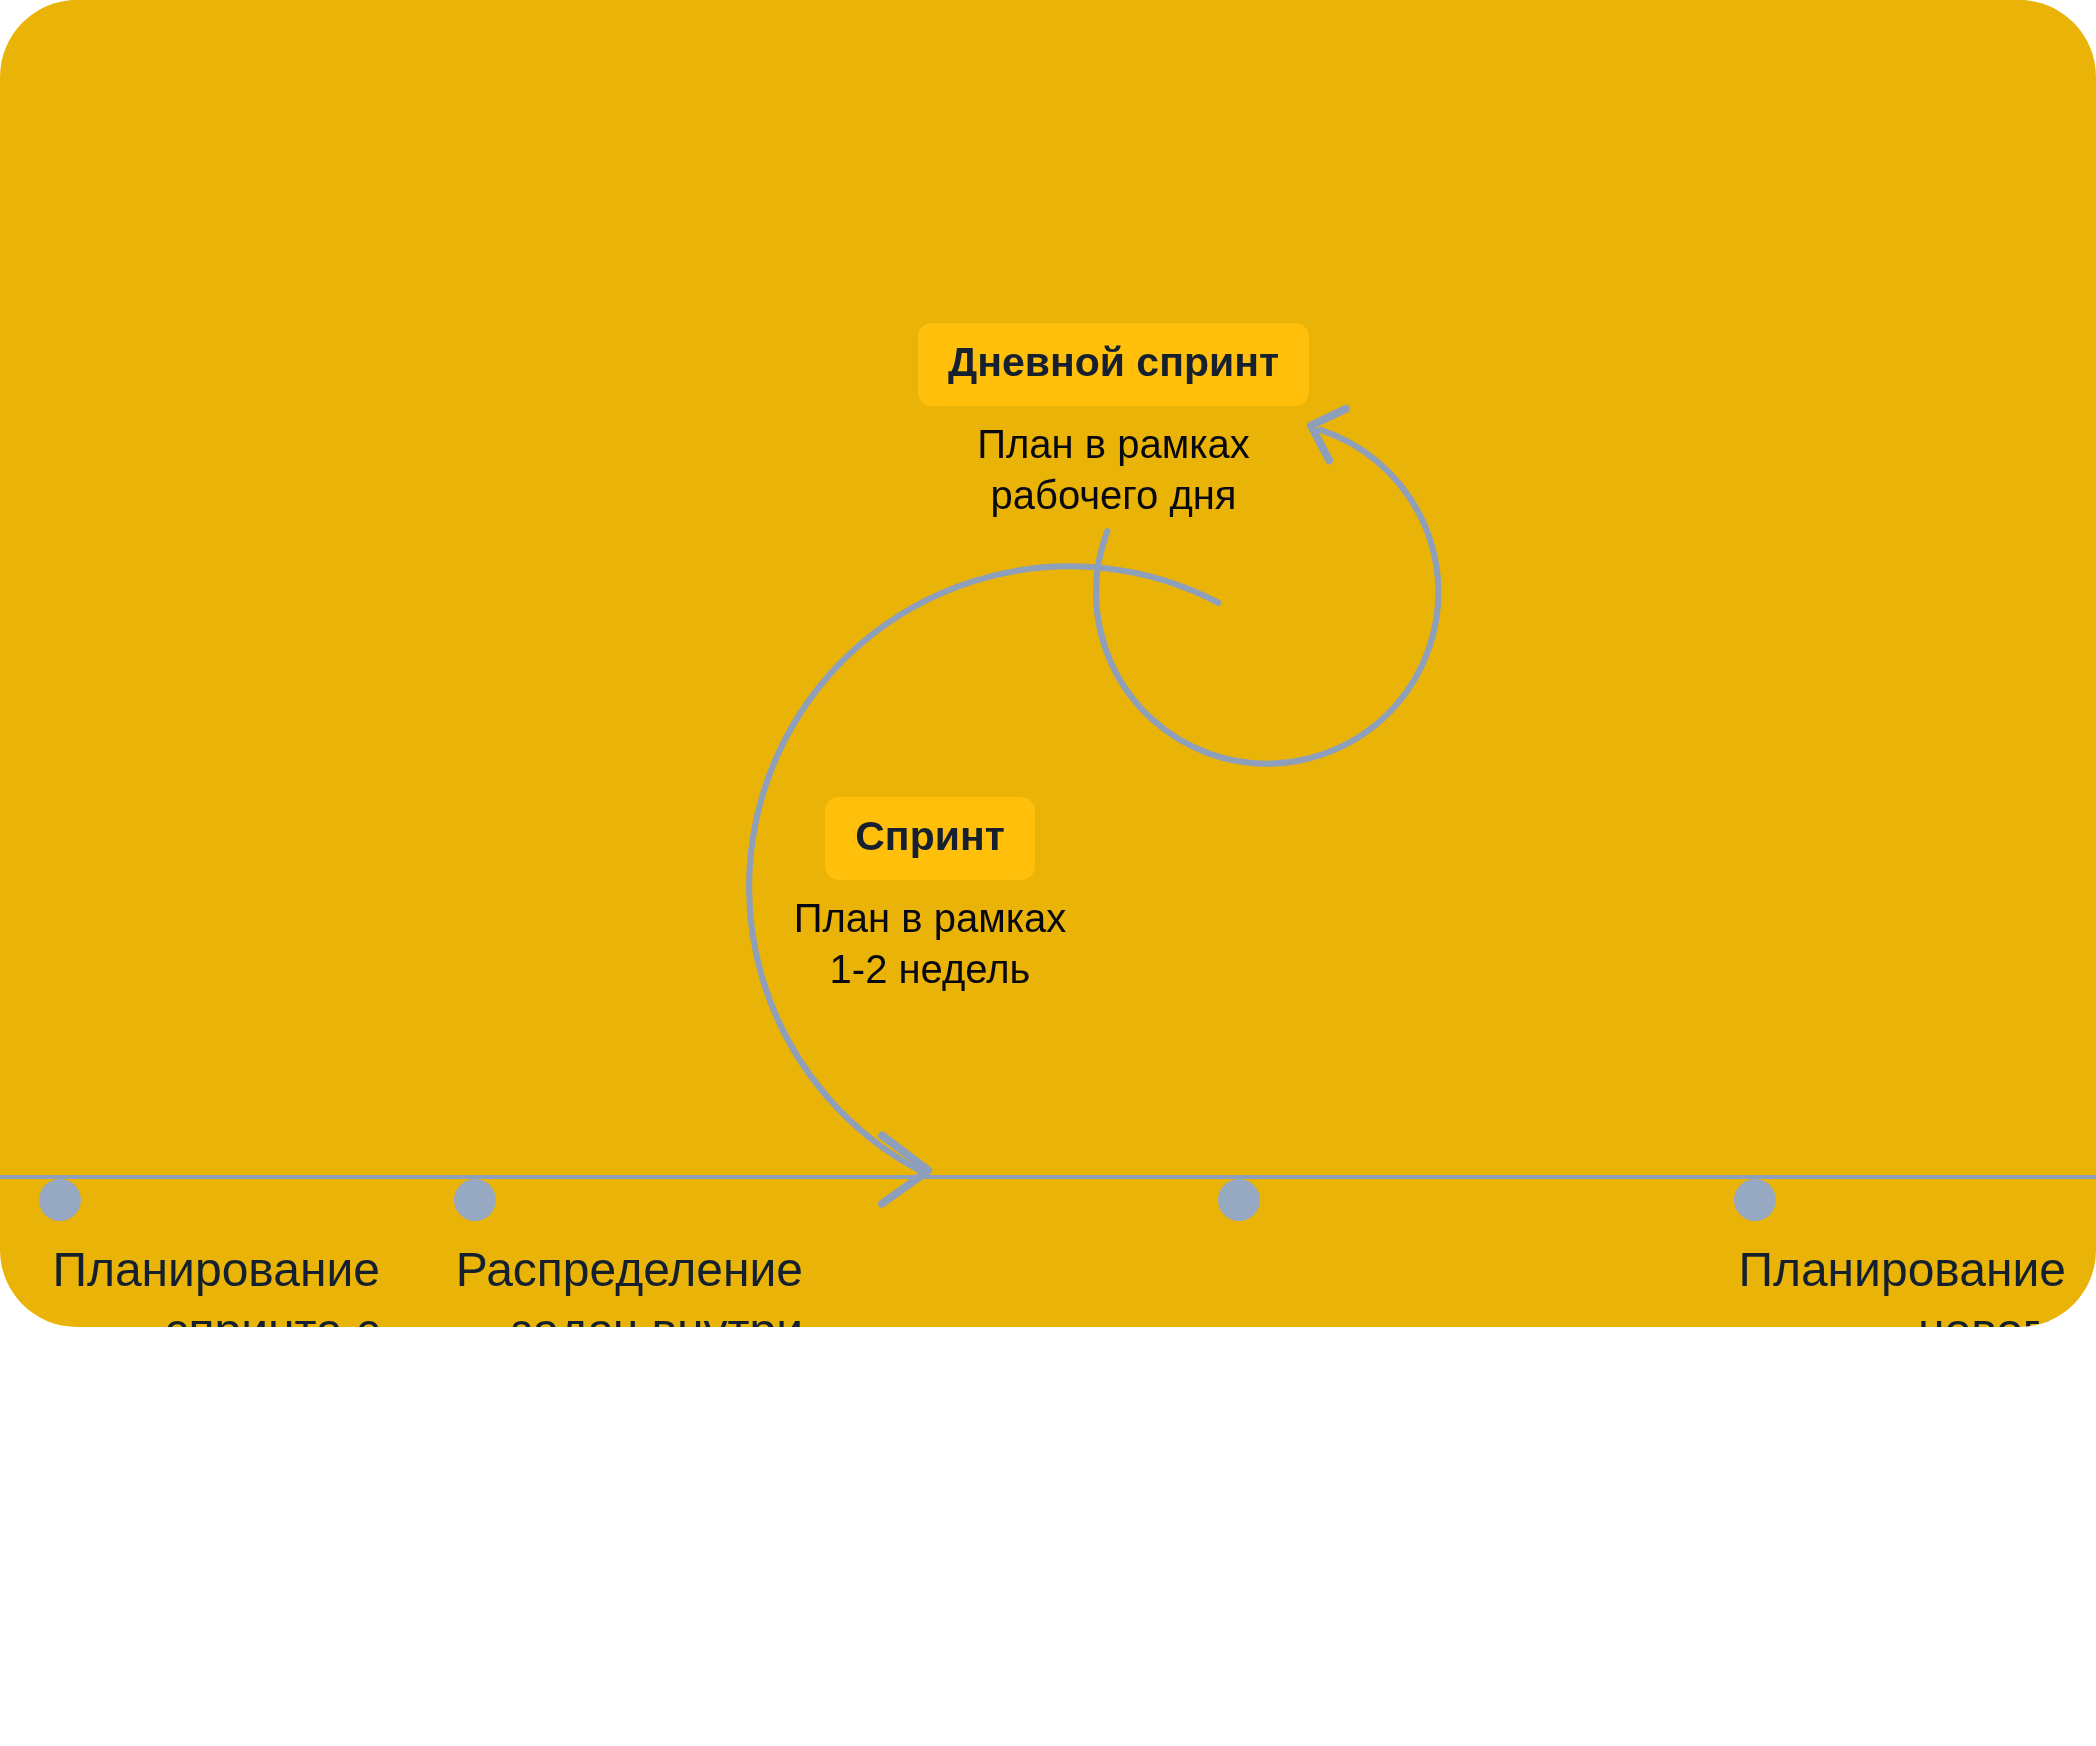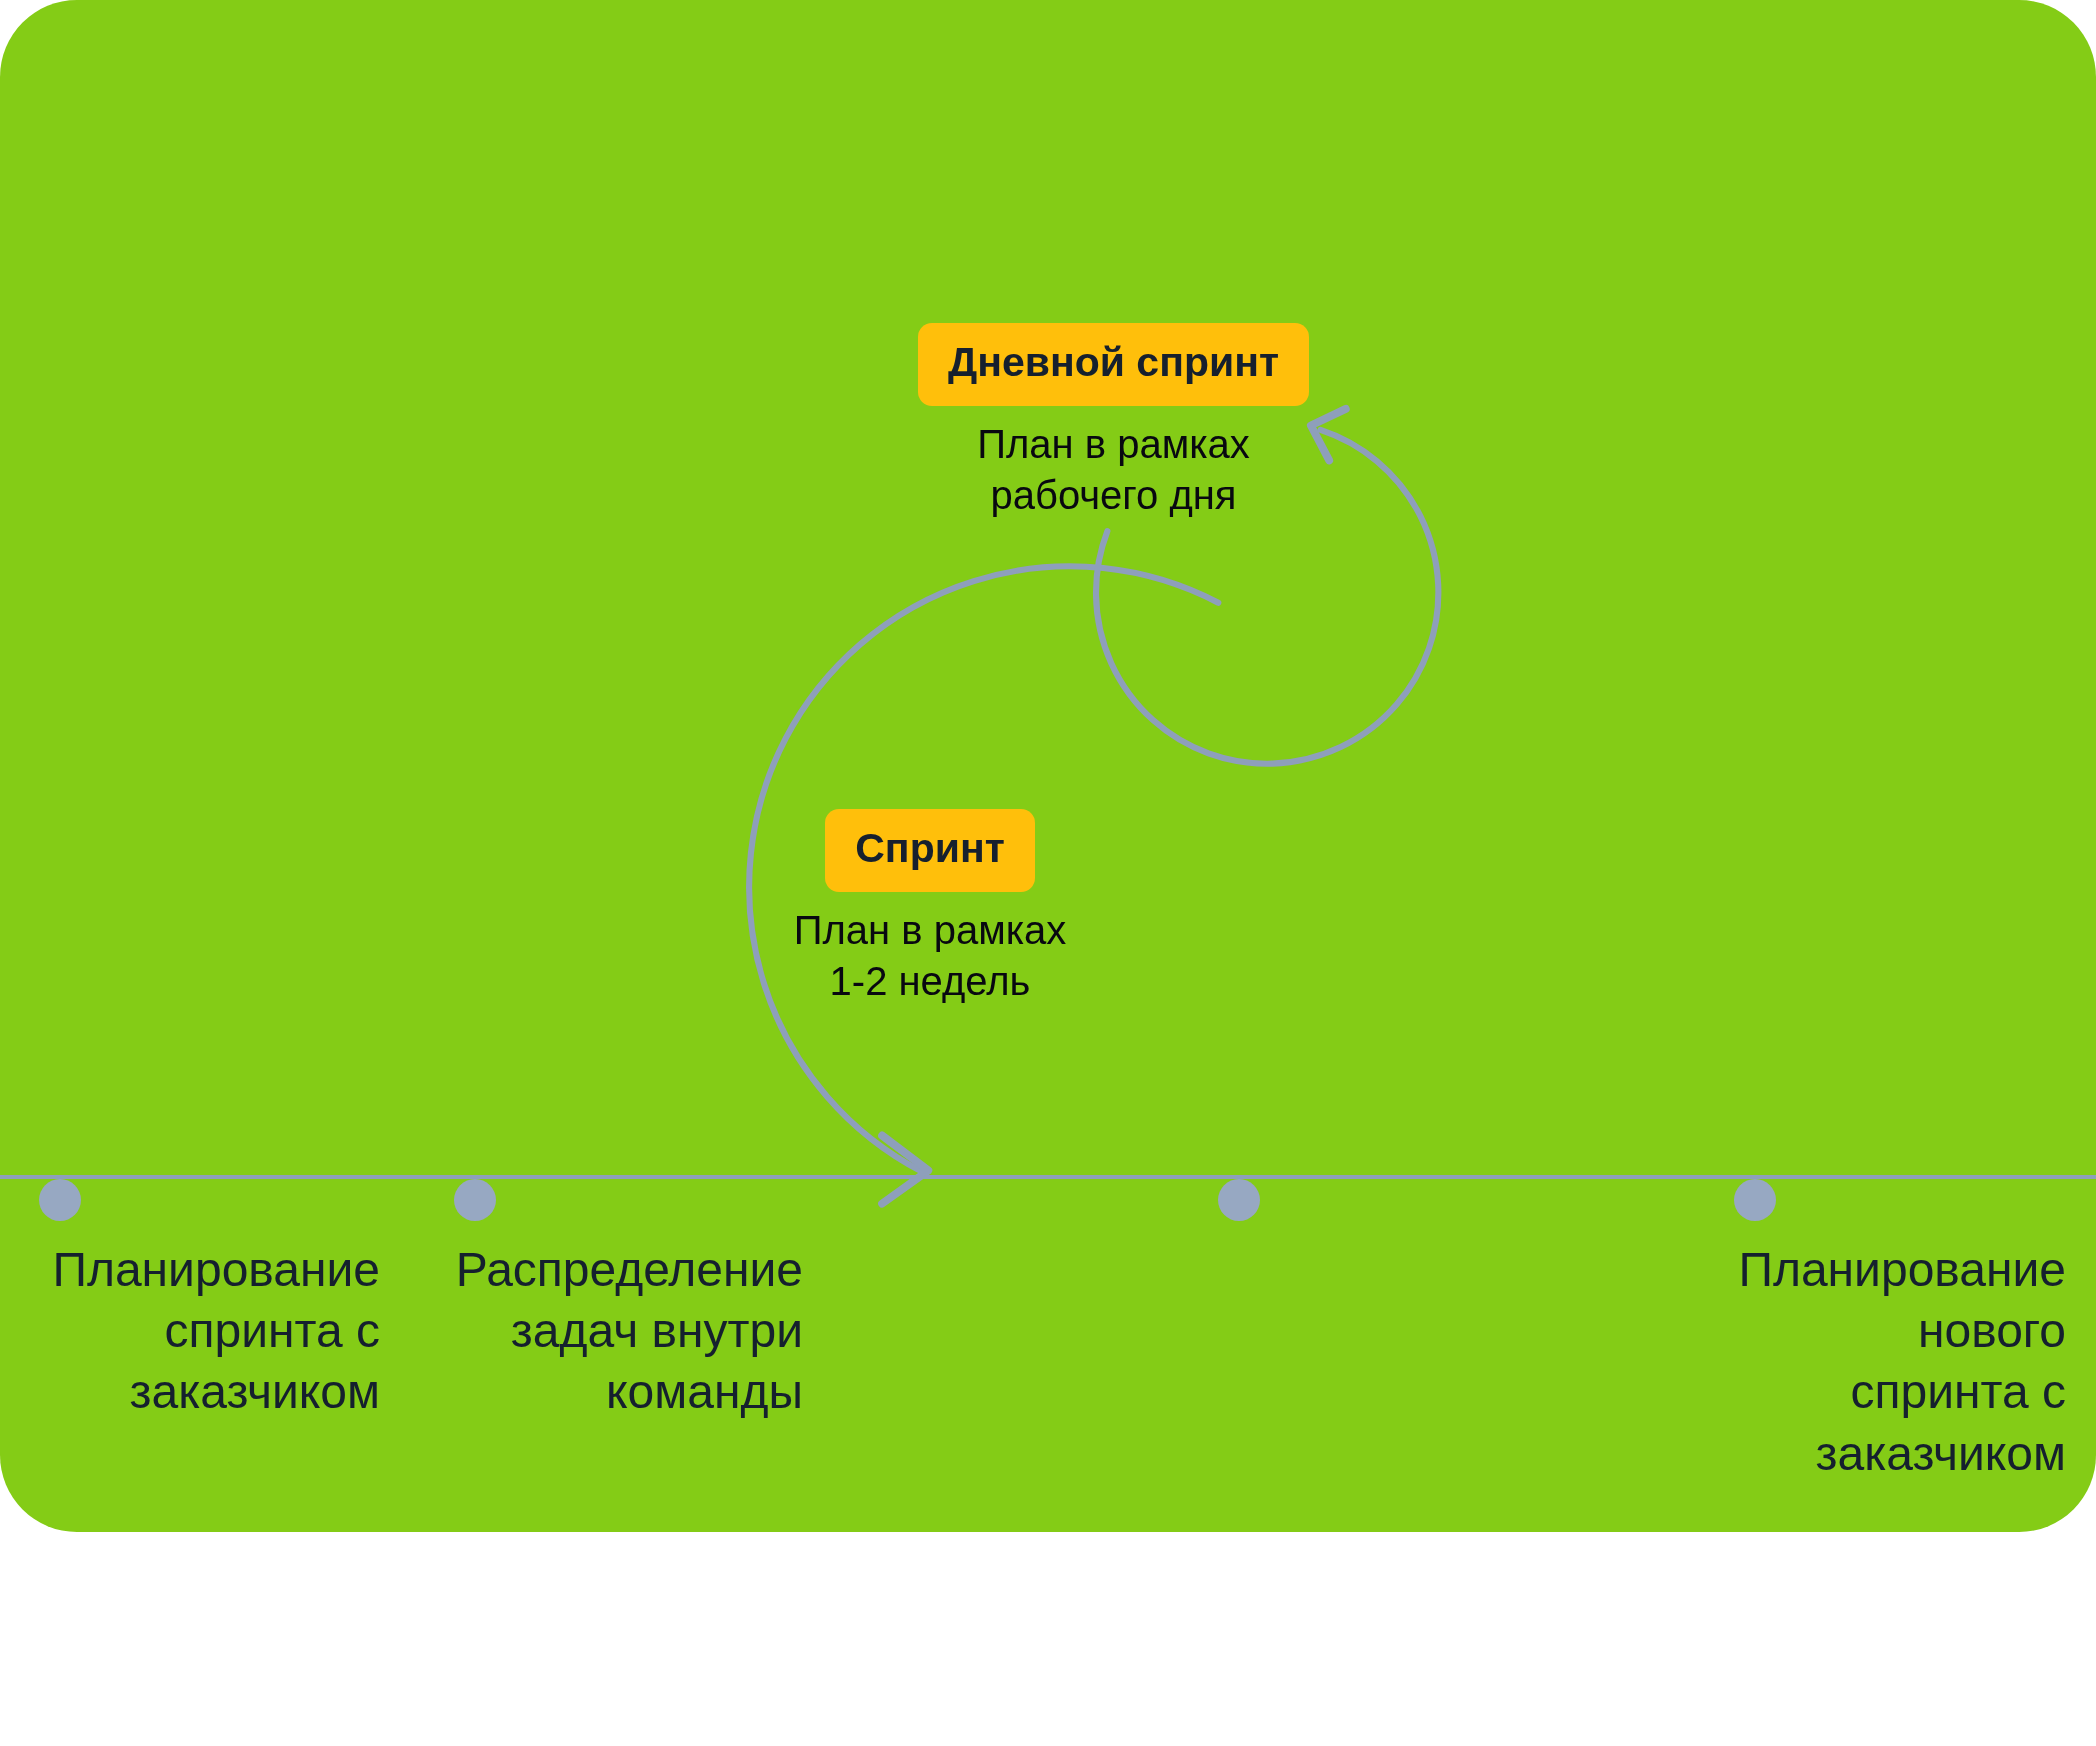--- a/index.html
+++ b/index.html
@@ -13,22 +13,22 @@
     height: 1747px;
     overflow: hidden;
     font-family: "Liberation Sans", sans-serif;
     background: #ffffff;
   }
   #card {
     position: absolute;
     left: 0;
     top: 0;
     width: 2096px;
-    height: 1532px;
-    background: #84cc16;
+    height: 1327px;
+    background: #eab308;
     border-radius: 77px;
     box-sizing: border-box;
     overflow: hidden;
   }
   #diagram-svg {
     position: absolute;
     left: 0;
     top: 0;
     width: 2096px;
     height: 1747px;
@@ -71,21 +71,20 @@
   }
 
   #cycle-sprint {
     left: 694px;
     top: 797px;
     width: 472px;
   }
   #cycle-sprint .badge {
     padding: 19px 30px 23px 30px;
     font-size: 41px;
-    margin-top: 12px;
   }
   #cycle-sprint .cycle-desc {
     font-size: 40px;
   }
 
   
   #timeline {
     position: absolute;
     left: 0;
     top: 1175px;

